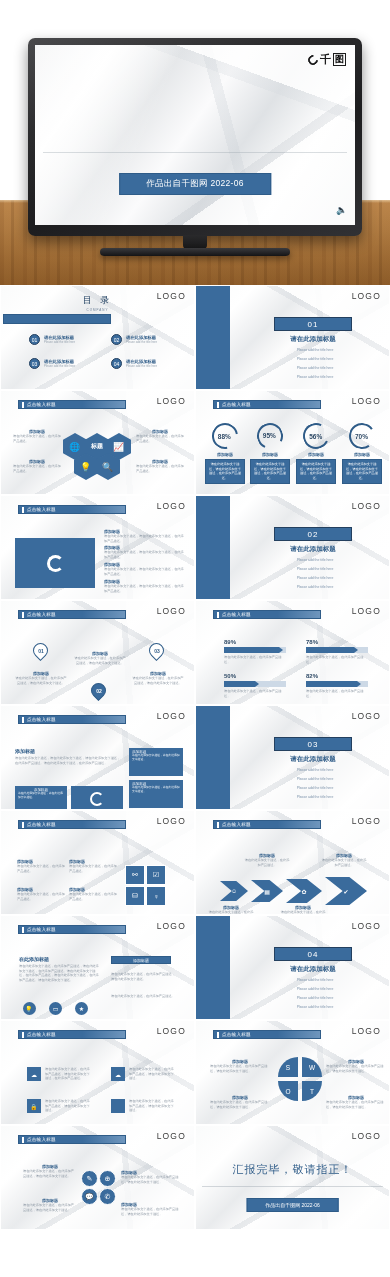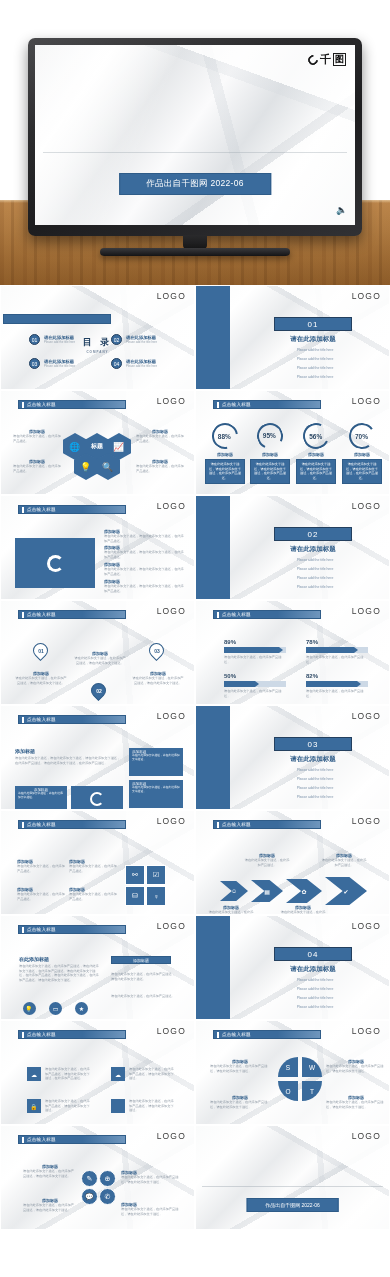--- a/index.html
+++ b/index.html
@@ -95,21 +95,21 @@
   .sec-bar { position:absolute; left:0; top:0; width:34px; height:105px; background:#3a6b9c; }
   .sec-num-box { position:absolute; left:78px; top:31px; width:78px; height:14px; background:#3a6b9c; border:1.2px solid #24405f;
                  color:#fff; font-size:8px; display:flex; align-items:center; justify-content:center; letter-spacing:1px;}
   .sec-title { position:absolute; left:78px; top:49px; width:78px; text-align:center; font-size:6.5px; color:#2f5c88; font-weight:bold; }
   .sec-line { position:absolute; left:82px; width:74px; text-align:center; font-size:3.4px; color:#7d93ab; }
   .tiny { font-size:3.2px; line-height:1.45; color:#8a95a1; }
   .tiny-b { font-size:4px; color:#2f5c88; font-weight:bold; }
   .cbtn { background:#3a6b9c; color:#fff; }
 
   
-  .toc-title { position:absolute; left:0; right:0; top:8px; text-align:center; font-size:9px; color:#1f3f60; letter-spacing:3px; font-weight:bold;margin-top:42px;}
+  .toc-title { position:absolute; left:0; right:0; top:8px; text-align:center; font-size:9px; color:#1f3f60; letter-spacing:3px; font-weight:normal;}
   .toc-title small { display:block; font-size:3px; letter-spacing:1px; color:#6d8099; margin-top:1px;}
   .toc-bar { position:absolute; left:2px; top:28px; width:108px; height:10px; background:#3a6b9c; border:1px solid #2f5c88; }
   .toc-item { position:absolute; display:flex; align-items:center; gap:4px; }
   .toc-circ { width:11px; height:11px; border-radius:50%; background:#3a6b9c; color:#fff; font-size:5px; display:flex; align-items:center; justify-content:center; border:1px solid #24405f;}
   .toc-lbl { font-size:4.3px; color:#2f5c88; font-weight:bold; }
   .toc-sub { font-size:2.9px; color:#9aa6b2; }
 
   
   .hex { width:24px; height:27px; background:#3a6b9c; clip-path:polygon(50% 0,100% 25%,100% 75%,50% 100%,0 75%,0 25%);
          display:flex; align-items:center; justify-content:center; color:#fff; font-size:9px; position:absolute;}
@@ -582,17 +582,18 @@
       <div class="tiny">请在此处添加文字描述，在此添加产品描述，请在此处添加文字描述。</div>
     </div>
     <div style="position:absolute;left:120px;top:76px;width:58px">
       <div class="tiny-b">添加标题</div>
       <div class="tiny">请在此处添加文字描述，在此添加产品描述，请在此处添加文字描述。</div>
     </div>
   </div>
 
   <div class="slide">
     <div class="logo">LOGO</div>
+    <div class="end-title">汇报完毕，敬请指正！</div>
     <div class="end-rule"></div>
     <div class="end-btn">作品出自千图网 2022-06</div>
   </div>
 
 </div>
 
 </body></html>

